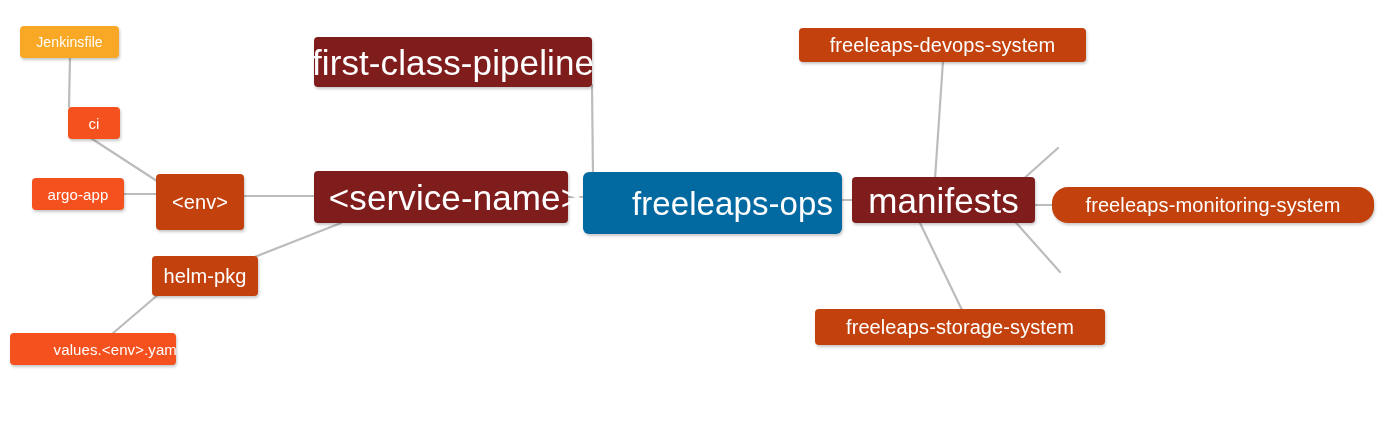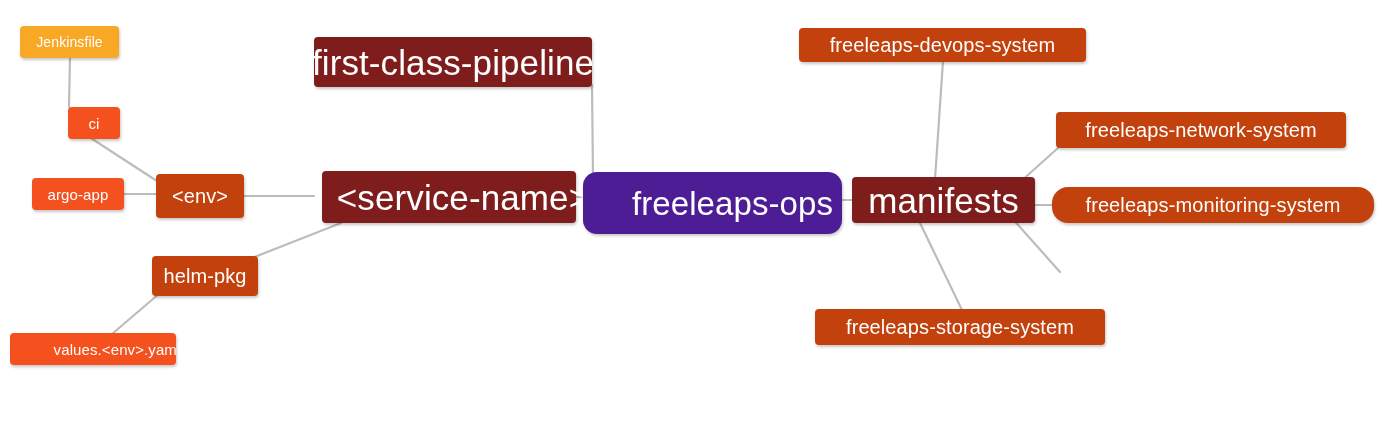--- a/index.html
+++ b/index.html
@@ -32,23 +32,23 @@
     justify-content: center;
     color: #ffffff;
     white-space: nowrap;
     border-radius: 4px;
     box-shadow: 1px 2px 3px rgba(0,0,0,0.22);
     letter-spacing: 0.1px;
     line-height: 1;
     user-select: none;
   }
   .lvl-root {
-    background: #4c1d95;
+    background: #0369a1;
     font-size: 33px;
-    border-radius: 14px;
+    border-radius: 6px;
     padding-left: 40px;
   }
   .lvl-1 {
     background: #7f1d1d;
     font-size: 35px;
   }
   .lvl-2 {
     background: #c2410c;
     font-size: 20px;
   }
@@ -104,55 +104,52 @@
   </div>
 
   <div class="node lvl-3" style="left:52px; top:107px; width:52px; height:32px;margin-left:16px;">
     <span>ci</span>
   </div>
 
   <div class="node lvl-3" style="left:32px; top:178px; width:92px; height:32px;">
     <span>argo-app</span>
   </div>
 
-  <div class="node lvl-2" style="left:156px; top:174px; width:88px; height:44px;">
+  <div class="node lvl-2" style="left:156px; top:174px; width:88px; height:56px;">
     <span>&lt;env&gt;</span>
   </div>
 
   <div class="node lvl-2" style="left:152px; top:256px; width:106px; height:40px;">
     <span>helm-pkg</span>
   </div>
 
   <div class="node lvl-3" style="left:10px; top:333px; width:166px; height:32px;padding-left:48px;">
     <span>values.&lt;env&gt;.yaml</span>
   </div>
 
   <div class="node lvl-1" style="left:314px; top:37px; width:278px; height:50px;">
     <span>first-class-pipeline</span>
   </div>
 
-  <div class="node lvl-1" style="left:322px; top:171px; width:254px; height:52px;padding-left:28px;">
+  <div class="node lvl-1" style="left:314px; top:171px; width:254px; height:52px;padding-left:28px;">
     <span>&lt;service-name&gt;</span>
   </div>
 
   <div class="node lvl-root" style="left:583px; top:172px; width:259px; height:62px;">
     <span>freeleaps-ops</span>
   </div>
 
   <div class="node lvl-1" style="left:852px; top:177px; width:183px; height:46px;">
     <span>manifests</span>
   </div>
 
   <div class="node lvl-2" style="left:799px; top:28px; width:287px; height:34px;">
     <span>freeleaps-devops-system</span>
   </div>
 
-  <div class="node lvl-2" style="left:1056px; top:112px; width:290px; height:36px;">
-    <span>freeleaps-network-system</span>
-  </div>
 
   <div class="node lvl-2" style="left:1052px; top:187px; width:322px; height:36px;border-radius:16px;">
     <span>freeleaps-monitoring-system</span>
   </div>
 
 
   <div class="node lvl-2" style="left:815px; top:309px; width:290px; height:36px;">
     <span>freeleaps-storage-system</span>
   </div>
 

